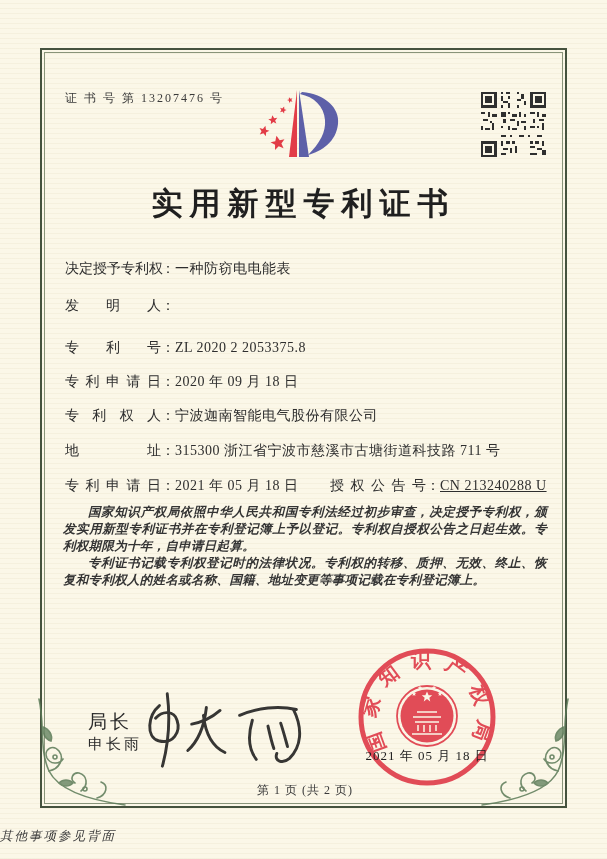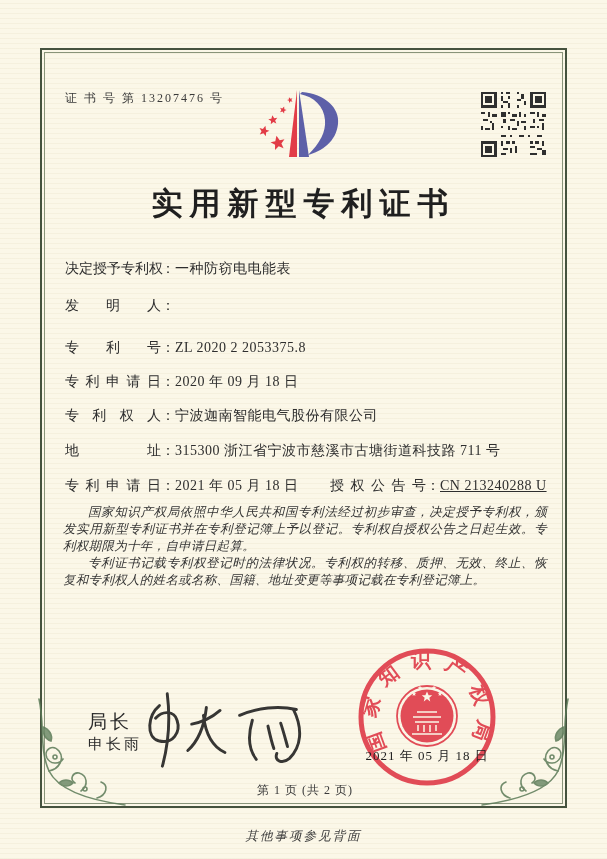--- a/index.html
+++ b/index.html
@@ -49,40 +49,40 @@
   .fcolon{display:inline-block;width:14px;vertical-align:top;}
   .fvalue{vertical-align:top;letter-spacing:0.5px;}
   .vstack{display:inline-block;vertical-align:top;}
   .vline{display:block;}
   .fgroup2{position:absolute;left:265px;top:0;text-decoration:underline;}
   .body-text{
     position:absolute;left:63px;top:504px;width:484px;
     font-size:12.5px;line-height:17px;text-align:justify;
     font-style:italic;color:#343434;letter-spacing:0.3px;
   }
-  .body-text p{margin:0;text-indent:2em;}
+  .body-text p{margin:0;text-indent:2em;font-weight:bold;}
   .signer-title{position:absolute;left:88px;top:709px;font-size:19px;letter-spacing:3px;color:#2a2a2a;}
   .signer-name{position:absolute;left:88px;top:735px;font-size:15px;letter-spacing:3px;color:#2a2a2a;}
   .signature{position:absolute;left:128px;top:686px;width:190px;height:88px;}
   .seal{position:absolute;left:354px;top:644px;width:146px;height:146px;opacity:0.93;}
   .seal-text{
     font-size:20px;letter-spacing:12px;fill:var(--seal-red);
     font-weight:700;font-family:"Liberation Serif","DejaVu Serif",serif;
   }
   .seal-date{
     position:absolute;left:354px;top:747px;width:146px;
     text-align:center;font-size:13px;color:#1f1f1f;letter-spacing:1px;
   }
   .page-indicator{
     position:absolute;left:40px;top:782px;width:530px;
     text-align:center;font-size:12px;color:#3a3a3a;letter-spacing:1px;
   }
   .back-note{
     position:absolute;left:0;top:828px;width:100%;
-    text-align:center;font-size:12.5px;font-style:italic;
+    text-align:left;font-size:12.5px;font-style:italic;
     color:#3c3c3c;letter-spacing:2px;
   }
   .ornament{position:absolute;width:95px;height:112px;}
   .ornament.bl{left:33px;top:697px;}
   .ornament.br{right:33px;top:697px;transform:scaleX(-1);}
 </style>
 </head>
 <body>
 
 <div class="page">

